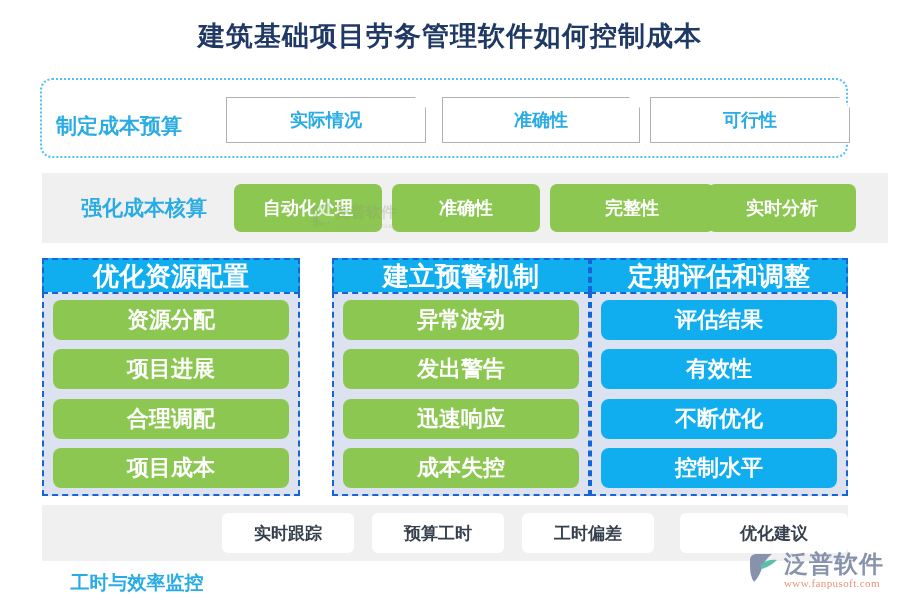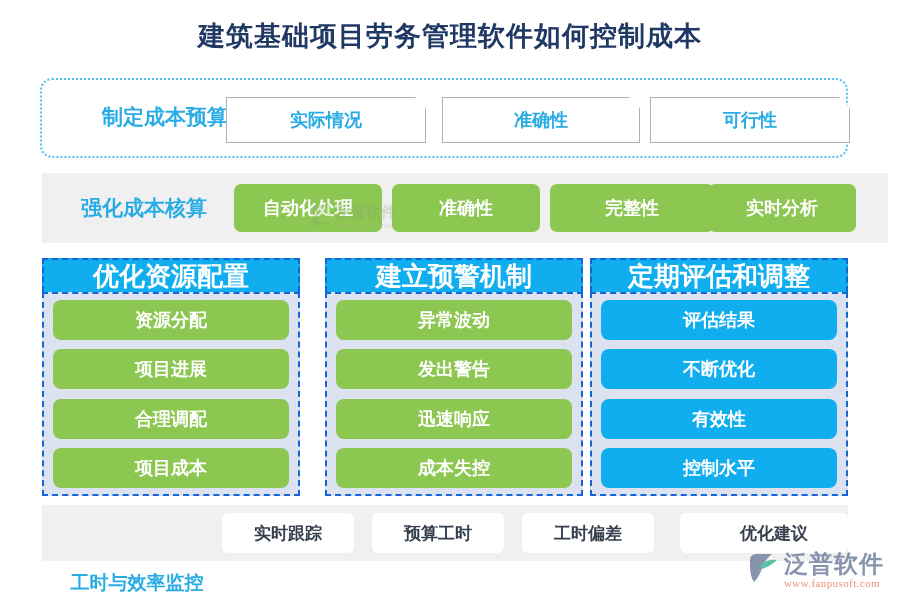--- a/index.html
+++ b/index.html
@@ -36,23 +36,23 @@
     top: 78px;
     width: 808px;
     height: 80px;
     border: 2px dotted #4fc3f7;
     border-radius: 12px;
     box-sizing: border-box;
   }
   .row1-label {
     position: absolute;
     left: 14px;
-    top: 23px;
+    top: 32px;
     width: 172px;
-    text-align: right;
+    text-align: left;
     font-size: 21px;
     font-weight: bold;
     color: #29ace4;
     font-family: Liberation Serif, serif;
   }
   .notch-box {
     position: absolute;
     top: 17px;
     height: 46px;
     background: #ffffff;
@@ -126,21 +126,21 @@
     width: 806px;
     height: 238px;
   }
   .col {
     position: absolute;
     top: 0;
     width: 258px;
     height: 238px;
   }
   .c0 { left: 0px; }
-  .c1 { left: 283px; text-align: center; }
+  .c1 { left: 290px; text-align: center; }
   .c2 { left: 548px; }
   .col-head {
     height: 34px;
     background: #10aeef;
     border: 2px dashed #1565d8;
     border-bottom: none;
     box-sizing: border-box;
     display: flex;
     align-items: center;
     justify-content: center;
@@ -158,21 +158,21 @@
     flex-direction: column;
     justify-content: space-between;
   }
   .col-item {
     height: 40px;
     border-radius: 8px;
     display: flex;
     align-items: center;
     justify-content: center;
     color: #ffffff;
-    font-size: 18px;
+    font-size: 22px;
     font-weight: bold;
   }
   .item-green { background: #8cc751; }
   .item-blue  { background: #10aeef; }
 
   
   .row4 {
     position: absolute;
     left: 42px;
     top: 505px;
@@ -286,22 +286,22 @@
       <div class="col-item item-green">发出警告</div>
       <div class="col-item item-green">迅速响应</div>
       <div class="col-item item-green">成本失控</div>
     </div>
   </div>
 
   <div class="col c2">
     <div class="col-head">定期评估和调整</div>
     <div class="col-body">
       <div class="col-item item-blue">评估结果</div>
+      <div class="col-item item-blue">有效性</div>
       <div class="col-item item-blue">不断优化</div>
-      <div class="col-item item-blue">有效性</div>
       <div class="col-item item-blue">控制水平</div>
     </div>
   </div>
 
 </div>
 
 <div class="row4">
   <div class="row4-label">工时与效率监控</div>
   <div class="white-box wb0">实时跟踪</div>
   <div class="white-box wb1">预算工时</div>

